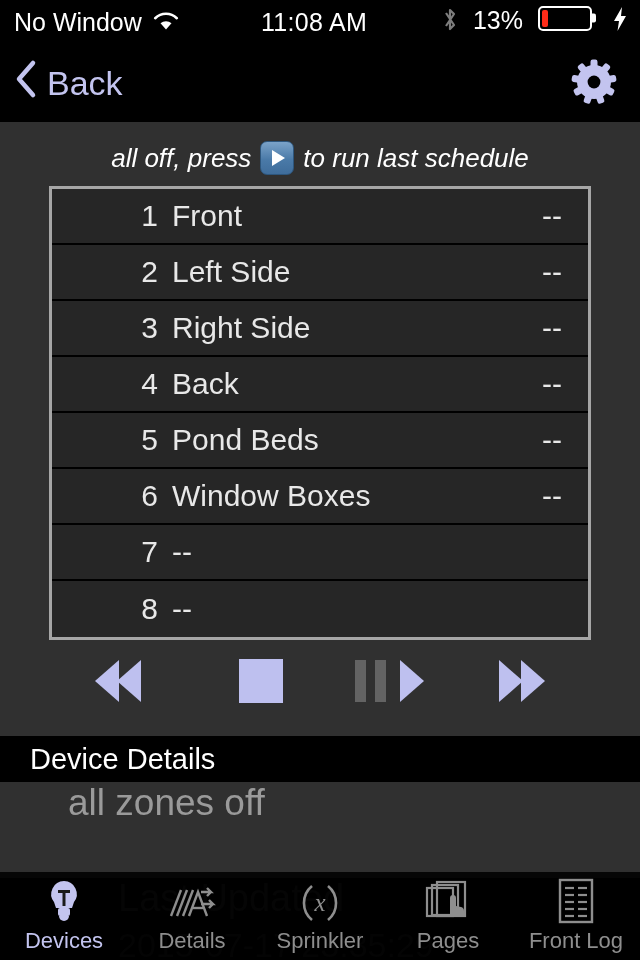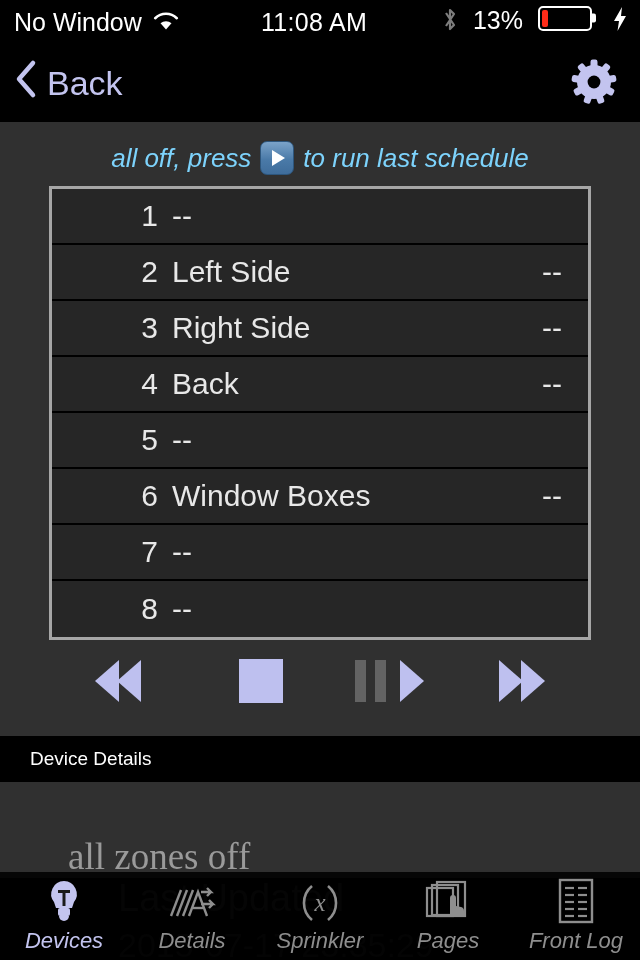--- a/index.html
+++ b/index.html
@@ -63,21 +63,21 @@
   }
 
   
   .content{
     background:#303030; height:614px;
     display:flex; flex-direction:column; align-items:center;
   }
   .subtitle{
     margin-top:16px; height:40px;
     display:flex; align-items:center; justify-content:flex-start; gap:9px;
-    color:#7dd3fc; font-size:26px; font-style:italic;
+    color:#ffffff; font-size:26px; font-style:italic;
   }
   .play-chip{
     width:34px; height:34px; border-radius:7px;
     background:linear-gradient(180deg,#7ba3c9 0%,#4a7aa8 55%,#3f6d9b 100%);
     border:1px solid #2d567d;
     display:flex; align-items:center; justify-content:center;
     cursor:pointer; flex:none;
   }
   .play-chip .tri{
     width:0;height:0;border-left:13px solid #fff;
@@ -124,22 +124,22 @@
     border-top:21px solid transparent;border-bottom:21px solid transparent;
   }
   .sq{ width:44px;height:44px;background:#bec0ef; }
   .pause-bars{ display:flex; gap:9px; }
   .pause-bars i{ display:block;width:11px;height:42px;background:#636363; }
 
   
   .dd-header{
     height:46px; background:#000; display:flex; align-items:center;
   }
-  .dd-header span{ color:#fff; font-size:19px; margin-left:30px; }
-  .dd-body{ height:96px; background:#303030; display:flex; align-items:flex-end;font-family:Liberation Serif, serif; }
+  .dd-header span{ color:#fff; font-size:29px; margin-left:30px; }
+  .dd-body{ height:96px; background:#303030; display:flex; align-items:flex-start; }
   .dd-body span{ color:#9a9a9a; font-size:37px; margin-left:68px; }
 
   
   .lastupd{
     position:absolute; left:0; right:0; top:872px;
     text-align:left; pointer-events:none; z-index:1;
   }
   .lastupd .lu-title{
     color:#2a2a2a; font-size:38px; margin-left:118px; display:block;
     line-height:52px;
@@ -153,21 +153,21 @@
   .tabbar{
     position:absolute; left:0; bottom:0; width:640px; height:88px;
     background:rgba(0,0,0,.88); display:flex; z-index:3;
   }
   .tab{
     flex:1; display:flex; flex-direction:column; align-items:center;
     justify-content:center; gap:4px; cursor:pointer;
     background:none; border:none; font-family:"Liberation Sans", sans-serif;
   }
   .tab-ico{ height:46px; display:flex; align-items:flex-end; justify-content:center; }
-  .tab-label{ font-size:22px; color:#8e8e8e;font-style:italic; }
+  .tab-label{ font-size:22px; color:#8e8e8e; }
   .tab.active .tab-label{ color:#c3c4ef; }
 </style>
 </head>
 <body>
 
 <div class="statusbar">
   <div class="sb-left">
     <span>No Window</span>
     <span class="wifi-icon">
       <svg width="28" height="20" viewBox="0 0 28 20">
@@ -233,39 +233,41 @@
     <span>all off, press</span>
     <span class="play-chip">
         <span class="tri"></span>
       </span>
     <span>to run last schedule</span>
   </div>
 
   <div class="zone-table" id="zone-table">
       <div class="zone-row">
         <span class="zone-num">1</span>
+        <span class="zone-name">Front</span>
         <span class="zone-val">--</span>
       </div>
       <div class="zone-row">
         <span class="zone-num">2</span>
         <span class="zone-name">Left Side</span>
         <span class="zone-val">--</span>
       </div>
       <div class="zone-row">
         <span class="zone-num">3</span>
         <span class="zone-name">Right Side</span>
         <span class="zone-val">--</span>
       </div>
       <div class="zone-row">
         <span class="zone-num">4</span>
         <span class="zone-name">Back</span>
         <span class="zone-val">--</span>
       </div>
       <div class="zone-row">
         <span class="zone-num">5</span>
+        <span class="zone-name">Pond Beds</span>
         <span class="zone-val">--</span>
       </div>
       <div class="zone-row">
         <span class="zone-num">6</span>
         <span class="zone-name">Window Boxes</span>
         <span class="zone-val">--</span>
       </div>
       <div class="zone-row">
         <span class="zone-num">7</span>
         <span class="zone-val">--</span>

